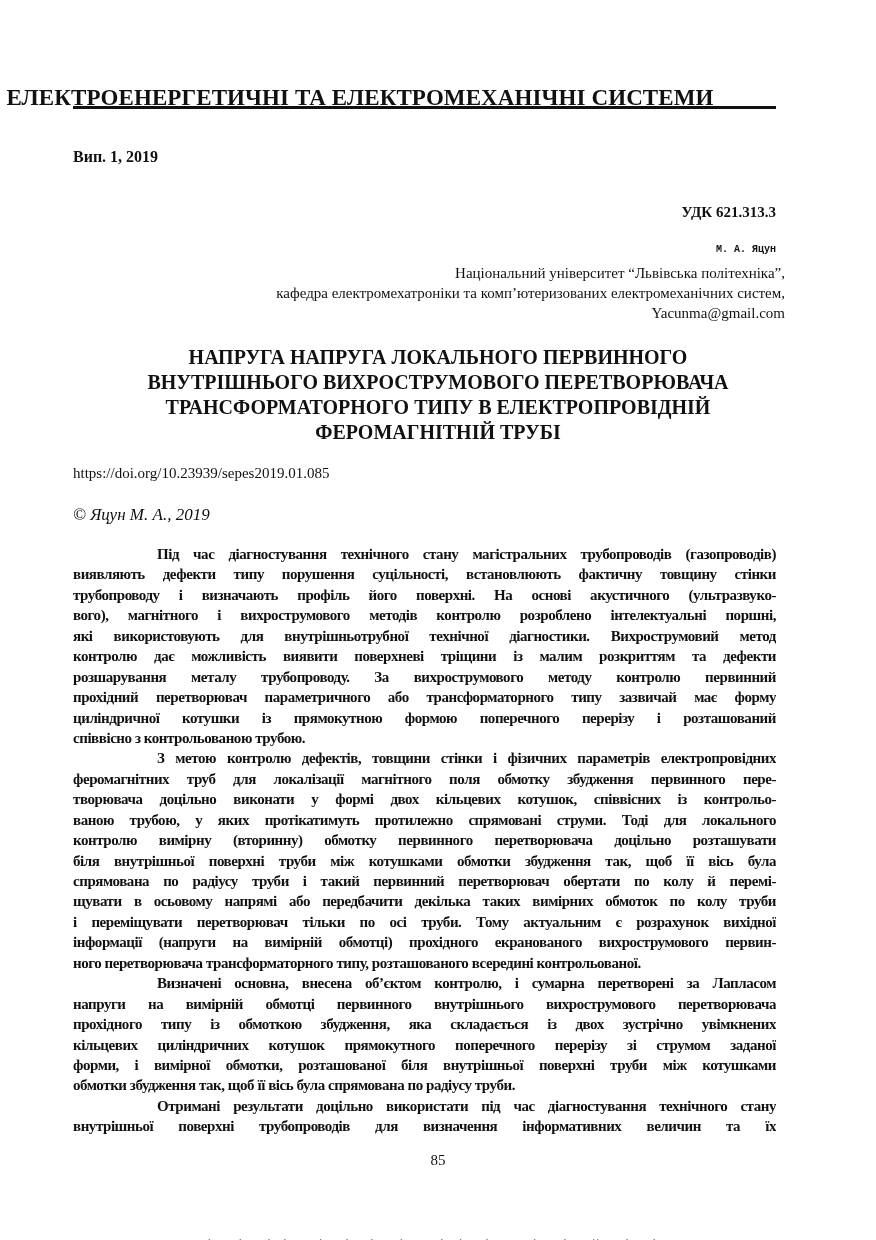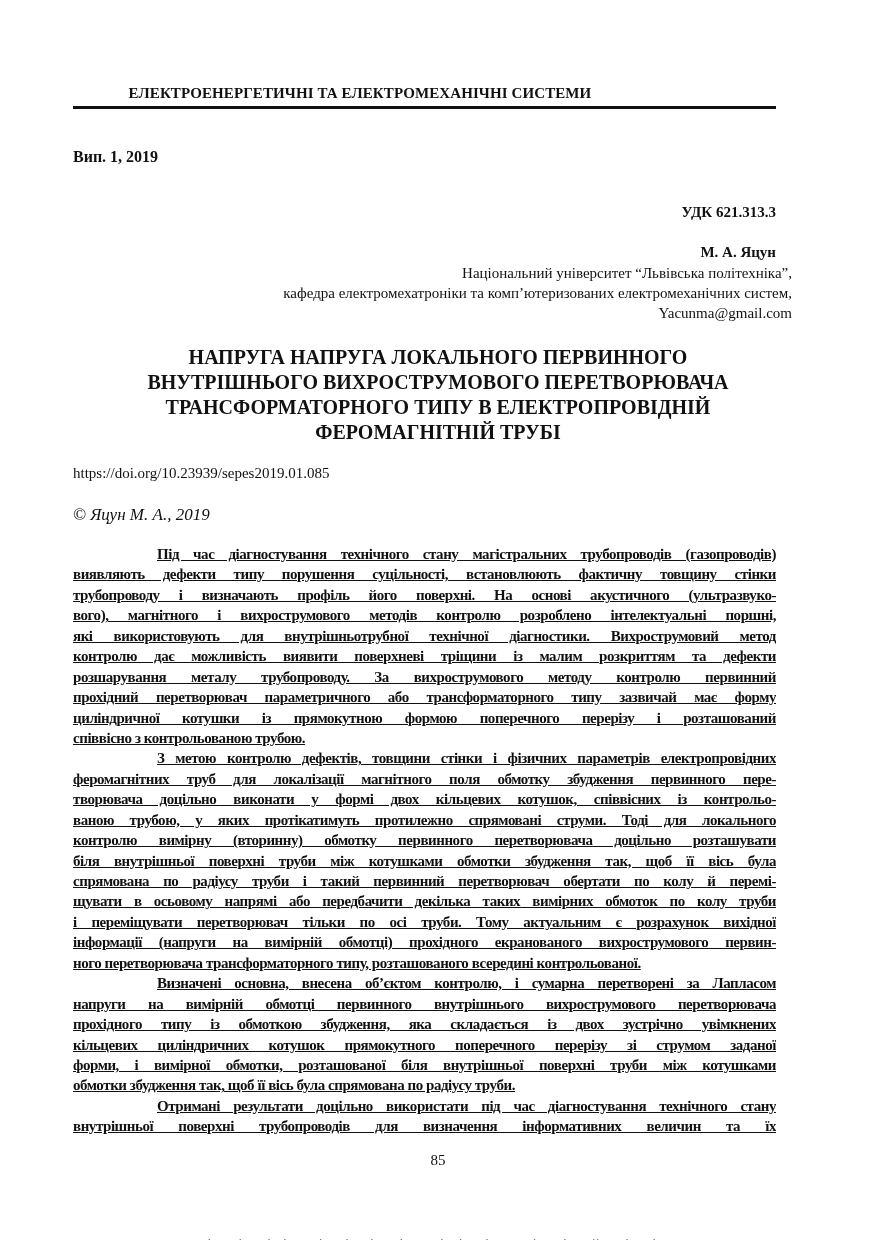--- a/index.html
+++ b/index.html
@@ -1,29 +1,29 @@
 <!DOCTYPE html>
 <html><head>
 <meta charset="utf-8">
 <style>
   html, body { margin: 0; padding: 0; background: #ffffff; }
   body { width: 876px; height: 1240px; position: relative; overflow: hidden; color: #111; font-family: "Liberation Serif", serif; }
   .abs { position: absolute; }
-  .header-title { left: 0; width: 720px; top: 85px; text-align: center; font-weight: bold; font-size: 15px; letter-spacing: 0.1px; }
+  .header-title { left: 0; width: 720px; top: 85px; text-align: center; font-weight: bold; font-size: 23px; letter-spacing: 0.1px; }
   .header-rule { left: 73px; width: 703px; top: 106px; height: 3px; background: #111; }
   .issue { left: 73px; top: 148px; font-weight: bold; font-size: 16px; }
   .udc { right: 100px; top: 204px; font-weight: bold; font-size: 15px; }
-  .author { right: 100px; top: 244px; font-weight: bold; font-size: 15px; }
-  .aff { right: 84px; font-size: 15px; text-align: right; white-space: nowrap; }
+  .author { right: 100px; top: 244px; font-weight: bold; font-size: 10px; font-family: Liberation Mono, monospace; }
+  .aff { right: 91px; font-size: 15px; text-align: right; white-space: nowrap; }
   .title { left: 0; width: 876px; text-align: center; font-weight: bold; font-size: 20px; line-height: 25px; top: 345px; }
   .title div { white-space: nowrap; }
   .doi { left: 73px; top: 465px; font-size: 15px; }
   .copy { left: 73px; top: 505px; font-size: 17px; font-style: italic; }
   .body-lines { left: 73px; width: 703px; top: 544px; font-weight: bold; font-size: 15px; }
-  .line { height: 20.45px; line-height: 20.45px; white-space: nowrap; text-align: justify; text-align-last: justify; overflow: hidden; transform-origin: left center; text-decoration: underline; }
+  .line { height: 20.45px; line-height: 20.45px; white-space: nowrap; text-align: justify; text-align-last: justify; overflow: hidden; transform-origin: left center; }
   .line.indent { padding-left: 84px; box-sizing: border-box; }
   .line.last { text-align-last: left; }
   .page-num { left: 0; width: 876px; text-align: center; top: 1152px; font-size: 15px; }
   .repo { left: 0; width: 876px; text-align: center; top: 1197px; font-family: "Liberation Sans", sans-serif; font-size: 14px; color: #777; margin-top: 40px; }
   .cond { font-stretch: condensed; letter-spacing: -0.45px; }
 </style>
 </head>
 <body>
 
 <div class="abs header-title">ЕЛЕКТРОЕНЕРГЕТИЧНІ ТА ЕЛЕКТРОМЕХАНІЧНІ СИСТЕМИ</div>

